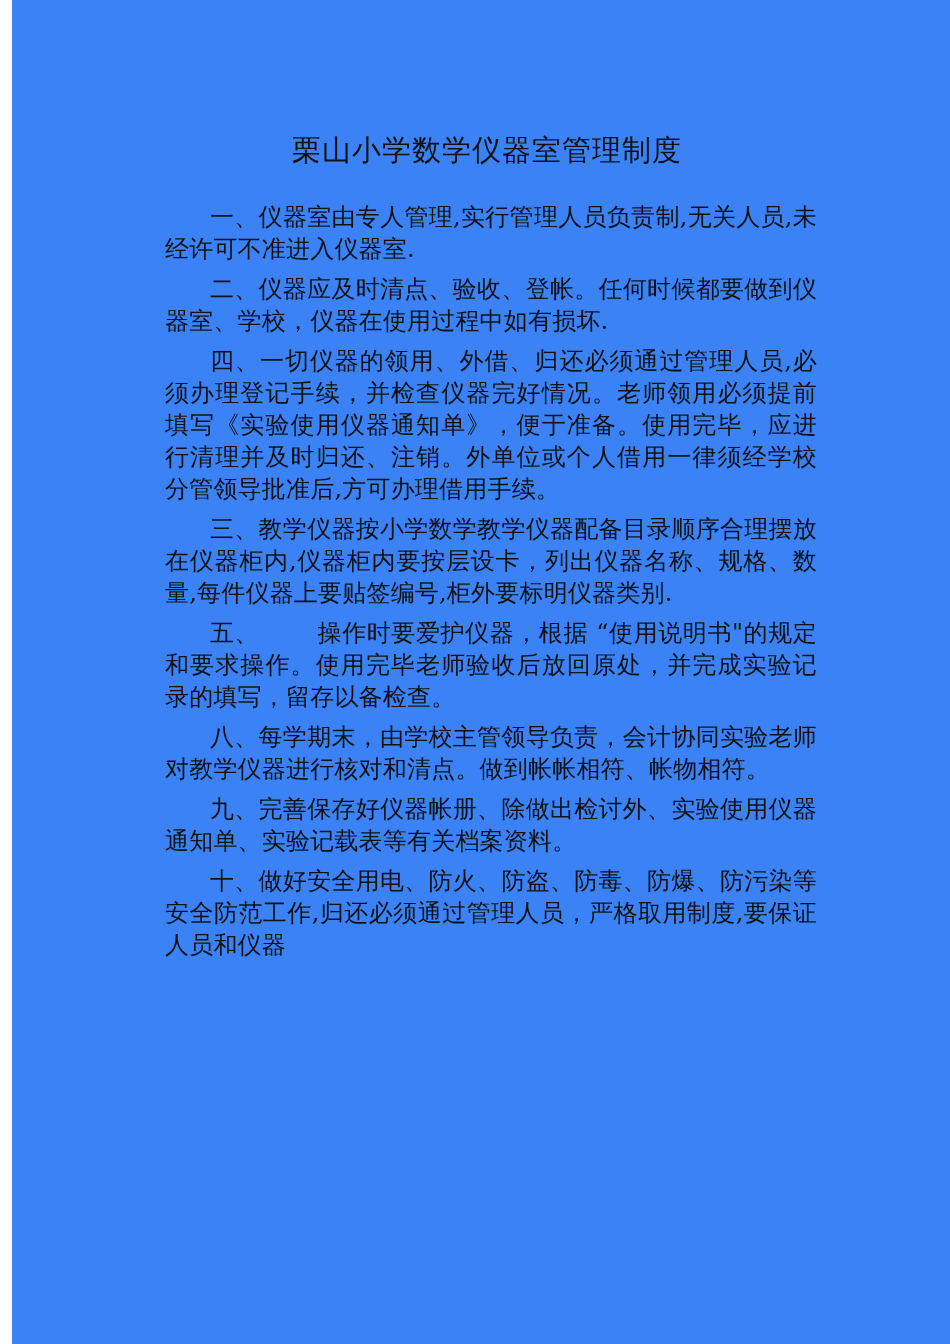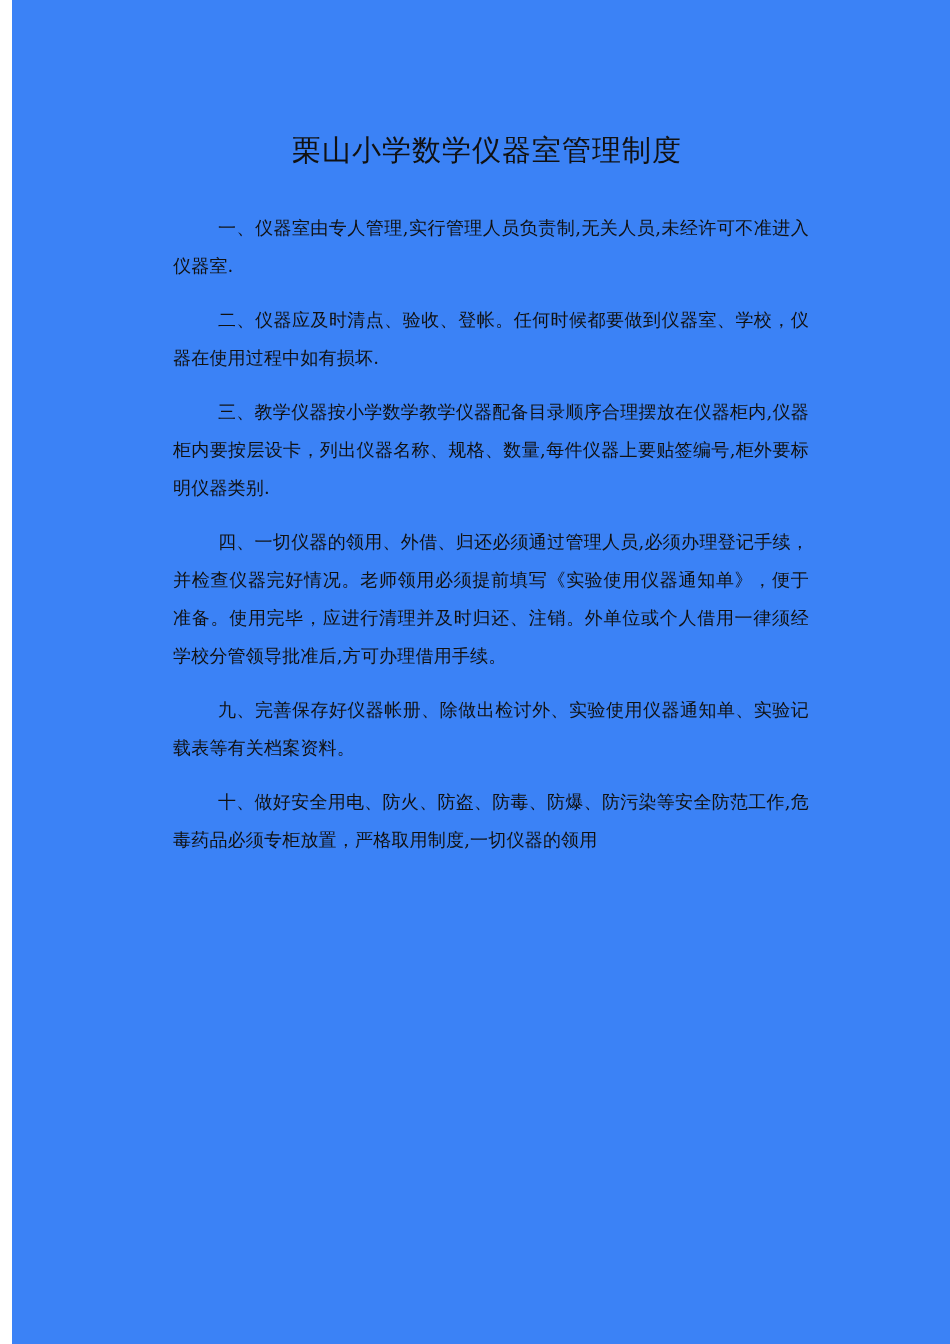--- a/index.html
+++ b/index.html
@@ -34,39 +34,41 @@
       margin: 0;
       font-weight: normal;
     }
     .body {
       position: absolute;
       left: 145px;
       top: 193px;
       width: 668px;
     }
     .para {
-      margin: 16px;
-      font-size: 18px;
-      line-height: 38px;
+      margin: 8px;
+      font-size: 24px;
+      line-height: 32px;
       text-indent: 45px;
       text-align: justify;
       text-justify: inter-character;
       word-break: break-all;
       letter-spacing: 0.2px;
     }
     .para .num { }
     .para .gap { display: inline-block; width: 58px; }
   </style>
 </head>
 <body>
 
 <div class="page">
   <h1 class="title">栗山小学数学仪器室管理制度</h1>
 
   <div class="body">
     <p class="para"><span class="num">一、</span><span>仪器室由专人管理,实行管理人员负责制,无关人员,未经许可不准进入仪器室.</span></p>
     <p class="para"><span class="num">二、</span><span>仪器应及时清点、验收、登帐。任何时候都要做到仪器室、学校，仪器在使用过程中如有损坏.</span></p>
+    <p class="para"><span class="num">四、</span><span>一切仪器的领用、外借、归还必须通过管理人员,必须办理登记手续，并检查仪器完好情况。老师领用必须提前填写《实验使用仪器通知单》，便于准备。使用完毕，应进行清理并及时归还、注销。外单位或个人借用一律须经学校分管领导批准后,方可办理借用手续。</span></p>
     <p class="para"><span class="num">三、</span><span>教学仪器按小学数学教学仪器配备目录顺序合理摆放在仪器柜内,仪器柜内要按层设卡，列出仪器名称、规格、数量,每件仪器上要贴签编号,柜外要标明仪器类别.</span></p>
-    <p class="para"><span class="num">四、</span><span>一切仪器的领用、外借、归还必须通过管理人员,必须办理登记手续，并检查仪器完好情况。老师领用必须提前填写《实验使用仪器通知单》，便于准备。使用完毕，应进行清理并及时归还、注销。外单位或个人借用一律须经学校分管领导批准后,方可办理借用手续。</span></p>
+    <p class="para"><span class="num">五、</span><span class="gap"></span><span>操作时要爱护仪器，根据 “使用说明书"的规定和要求操作。使用完毕老师验收后放回原处，并完成实验记录的填写，留存以备检查。</span></p>
+    <p class="para"><span class="num">八、</span><span>每学期末，由学校主管领导负责，会计协同实验老师对教学仪器进行核对和清点。做到帐帐相符、帐物相符。</span></p>
     <p class="para"><span class="num">九、</span><span>完善保存好仪器帐册、除做出检讨外、实验使用仪器通知单、实验记载表等有关档案资料。</span></p>
-    <p class="para"><span class="num">十、</span><span>做好安全用电、防火、防盗、防毒、防爆、防污染等安全防范工作,危毒药品必须专柜放置，严格取用制度,一切仪器的领用</span></p>
+    <p class="para"><span class="num">十、</span><span>做好安全用电、防火、防盗、防毒、防爆、防污染等安全防范工作,归还必须通过管理人员，严格取用制度,要保证人员和仪器</span></p>
   </div>
 </div>
 
 </body></html>

